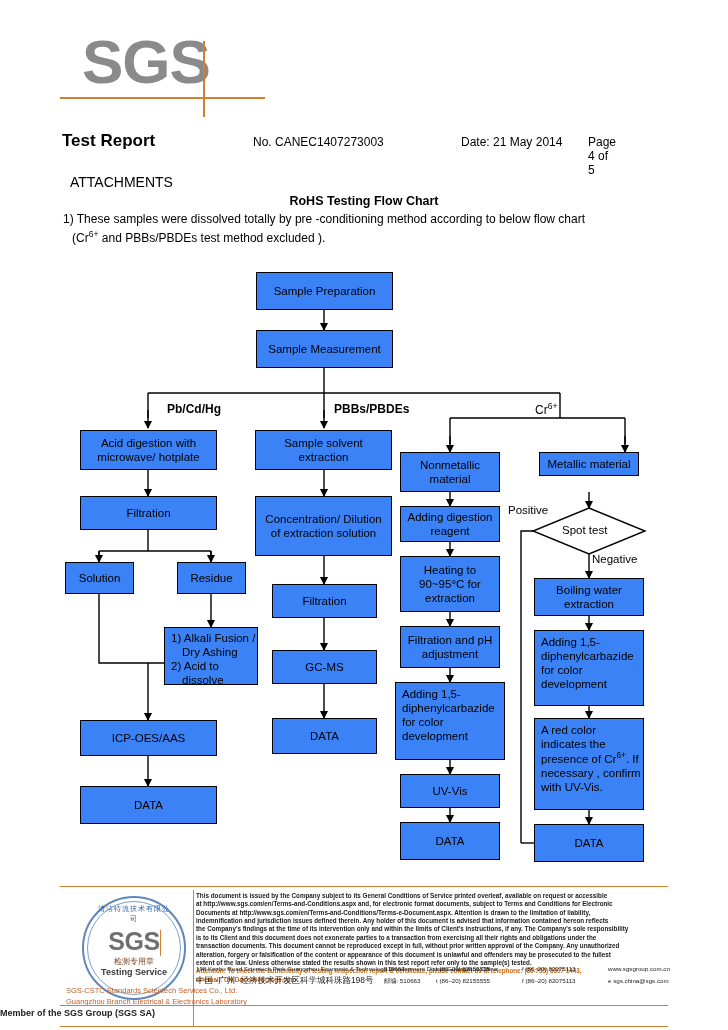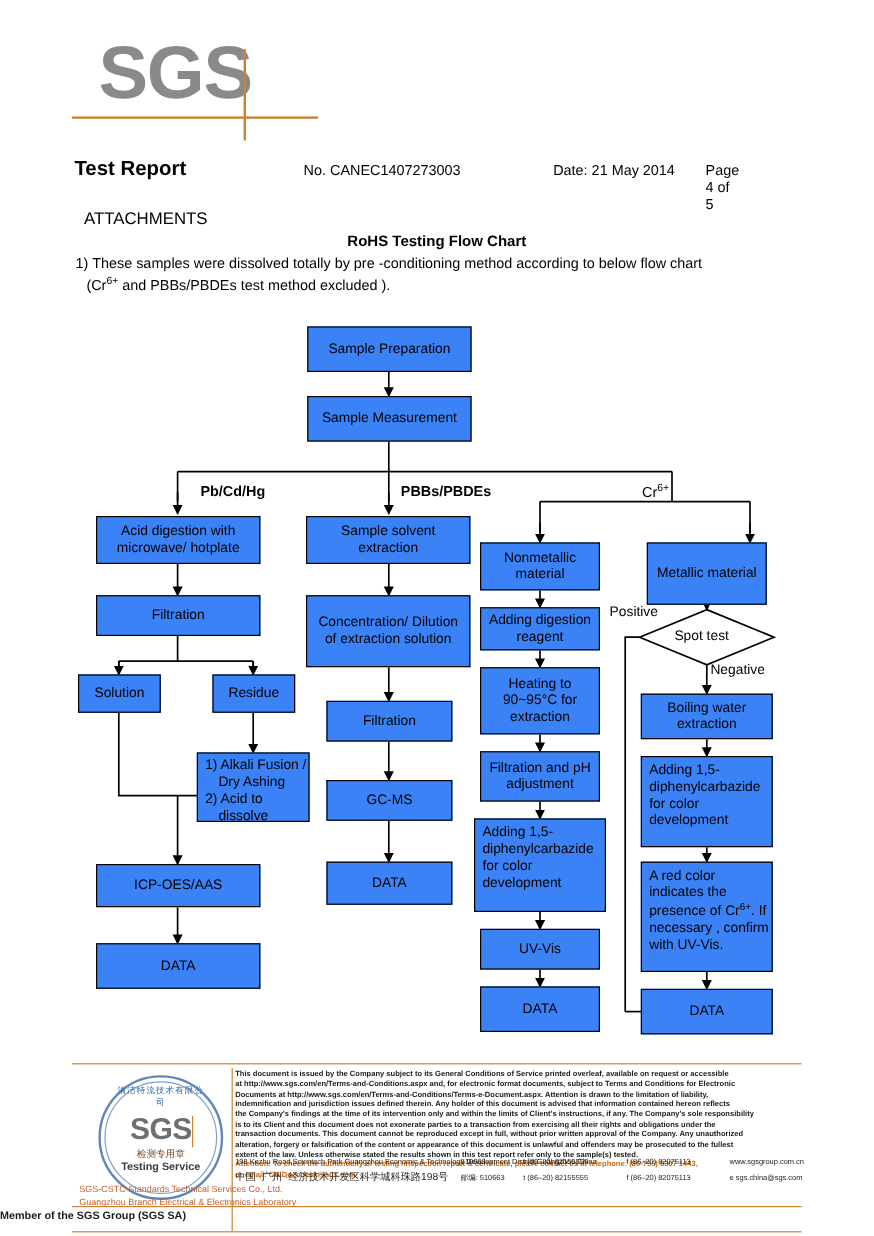--- a/index.html
+++ b/index.html
@@ -297,21 +297,21 @@
       <div>for color</div>
       <div>development</div>
     </div>
     <div class="node" style="left:400px; top:774px; width:100px; height:34px;">
       <span>UV-Vis</span>
     </div>
     <div class="node" style="left:400px; top:822px; width:100px; height:38px;">
       <span>DATA</span>
     </div>
 
-    <div class="node" style="left:539px; top:452px; width:100px; height:52px;">
+    <div class="node" style="left:539px; top:452px; width:100px; height:24px;">
       <span>Metallic material</span>
     </div>
     <div class="diamond-label" style="left:562px; top:524px;">Spot test</div>
     <div class="edge-label" style="left:508px; top:504px;">Positive</div>
     <div class="edge-label" style="left:592px; top:553px;">Negative</div>
     <div class="node" style="left:534px; top:578px; width:110px; height:38px;">
       <span>Boiling water extraction</span>
     </div>
     <div class="node left-al left-al-top" style="left:534px; top:630px; width:110px; height:76px; display:block; padding:4px 0 0 6px;">
       <div>Adding 1,5-</div>
@@ -336,21 +336,21 @@
     <div class="divider-v"></div>
 
     <div class="stamp">
       <div class="stamp-ring"></div>
       <div class="stamp-ring2"></div>
       <div class="stamp-arc-top">清洁特流技术有限公司</div>
       <div class="stamp-sgs">SGS</div>
       <div class="stamp-bar"></div>
       <div class="stamp-cn">检测专用章</div>
       <div class="stamp-svc">Testing Service</div>
-      <div class="stamp-co1">SGS-CSTC Standards Technical Services Co., Ltd.</div>
+      <div class="stamp-co1">SGS-CSTC Standards Scientech Services Co., Ltd.</div>
       <div class="stamp-co2">Guangzhou Branch Electrical &amp; Electronics Laboratory</div>
     </div>
 
     <div class="legal">
       <p>This document is issued by the Company subject to its General Conditions of Service printed overleaf, available on request or accessible</p>
       <p>at http://www.sgs.com/en/Terms-and-Conditions.aspx and, for electronic format documents, subject to Terms and Conditions for Electronic</p>
       <p>Documents at http://www.sgs.com/en/Terms-and-Conditions/Terms-e-Document.aspx. Attention is drawn to the limitation of liability,</p>
       <p>indemnification and jurisdiction issues defined therein. Any holder of this document is advised that information contained hereon reflects</p>
       <p>the Company's findings at the time of its intervention only and within the limits of Client's instructions, if any. The Company's sole responsibility</p>
       <p>is to its Client and this document does not exonerate parties to a transaction from exercising all their rights and obligations under the</p>

